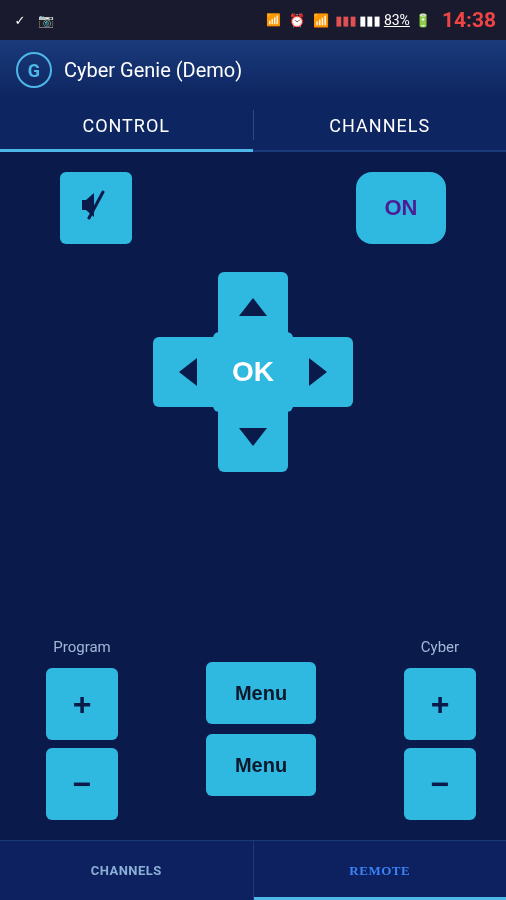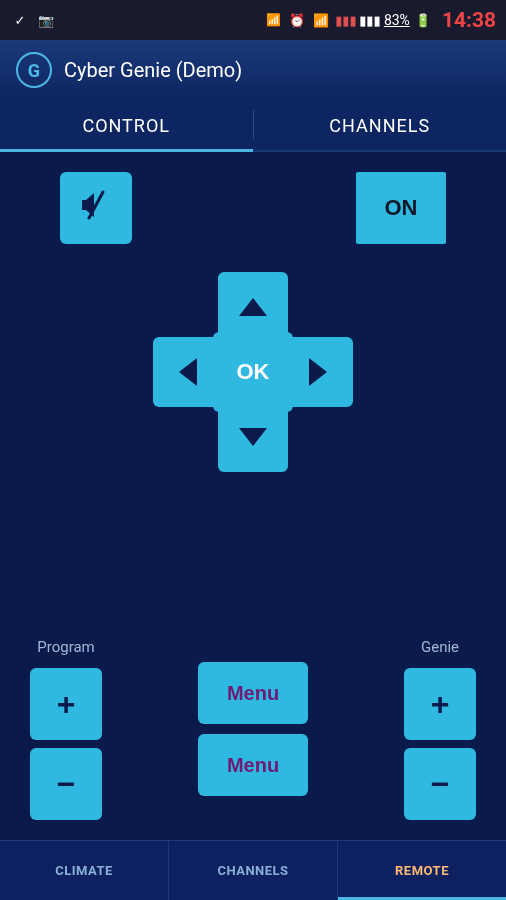--- a/index.html
+++ b/index.html
@@ -139,24 +139,24 @@
       border-radius: 6px;
     }
 
     
     #on-btn {
       position: absolute;
       right: 60px;
       top: 20px;
       width: 90px;
       height: 72px;
-      border-radius: 2px;
+      border-radius: 16px;
       font-size: 22px;
       font-weight: bold;
-      color: #0f172a;
+      color: #4c1d95;
     }
 
     
     #dpad {
       position: absolute;
       left: 50%;
       top: 120px;
       transform: translateX(-50%);
       width: 200px;
       height: 200px;
@@ -189,21 +189,21 @@
       left: 0;
       top: 50%;
       transform: translateY(-50%);
     }
     #btn-ok {
       width: 80px;
       height: 80px;
       left: 50%;
       top: 50%;
       transform: translate(-50%, -50%);
-      font-size: 22px;
+      font-size: 28px;
       color: white;
     }
     #btn-right {
       width: 70px;
       height: 70px;
       right: 0;
       top: 50%;
       transform: translateY(-50%);
     }
     #btn-down {
@@ -211,21 +211,21 @@
       height: 70px;
       bottom: 0;
       left: 50%;
       transform: translateX(-50%);
     }
 
     
     #controls-row {
       position: absolute;
       bottom: 20px;
-      left: 0;
+      left: 16px;
       right: 0;
       padding: 0 30px;
       display: flex;
       align-items: flex-start;
       justify-content: space-between;
     }
 
     .ctrl-group {
       display: flex;
       flex-direction: column;
@@ -259,21 +259,21 @@
       gap: 10px;
       margin-top: 24px;
     }
 
     .menu-btn {
       width: 110px;
       height: 62px;
       background: #2fb8e0;
       border: none;
       border-radius: 6px;
-      color: #701a75;
+      color: #0f172a;
       font-size: 20px;
       font-weight: bold;
       cursor: pointer;
       display: flex;
       align-items: center;
       justify-content: center;
     }
 
     
     #bottom-nav {
@@ -296,21 +296,22 @@
       font-weight: bold;
       letter-spacing: 0.5px;
       cursor: pointer;
       border-right: 1px solid #1a3a7a;
       position: relative;
     }
     .nav-item:last-child {
       border-right: none;
     }
     .nav-item.active {
-      color: #fdba74;
+      color: #3b82f6;
+      font-family: Liberation Serif, serif;
     }
     .nav-item.active::after {
       content: '';
       position: absolute;
       bottom: 0;
       left: 0;
       right: 0;
       height: 3px;
       background: #4db8e8;
     }
@@ -438,36 +439,33 @@
     <div class="menu-exit-group">
       <button class="menu-btn">
         <span>Menu</span>
       </button>
       <button class="menu-btn">
         <span>Menu</span>
       </button>
     </div>
 
     <div class="ctrl-group">
-      <span class="ctrl-group-label">Genie</span>
+      <span class="ctrl-group-label">Cyber</span>
       <button class="ctrl-plus-btn">
         <span>+</span>
       </button>
       <button class="ctrl-minus-btn">
         <span>−</span>
       </button>
     </div>
 
   </div>
 
 </div>
 
 <div id="bottom-nav">
   <div class="nav-item">
-    <span>CLIMATE</span>
-  </div>
-  <div class="nav-item">
     <span>CHANNELS</span>
   </div>
   <div class="nav-item active">
     <span>REMOTE</span>
   </div>
 </div>
 
 </body></html>

